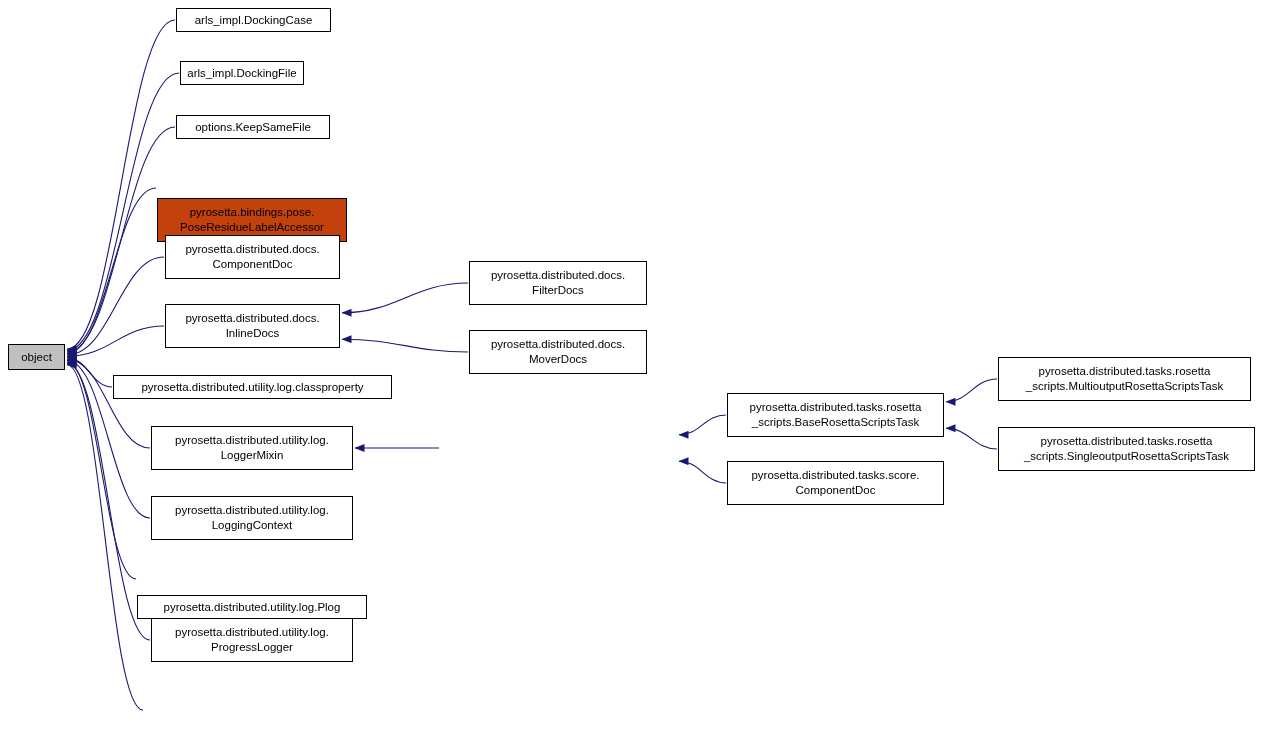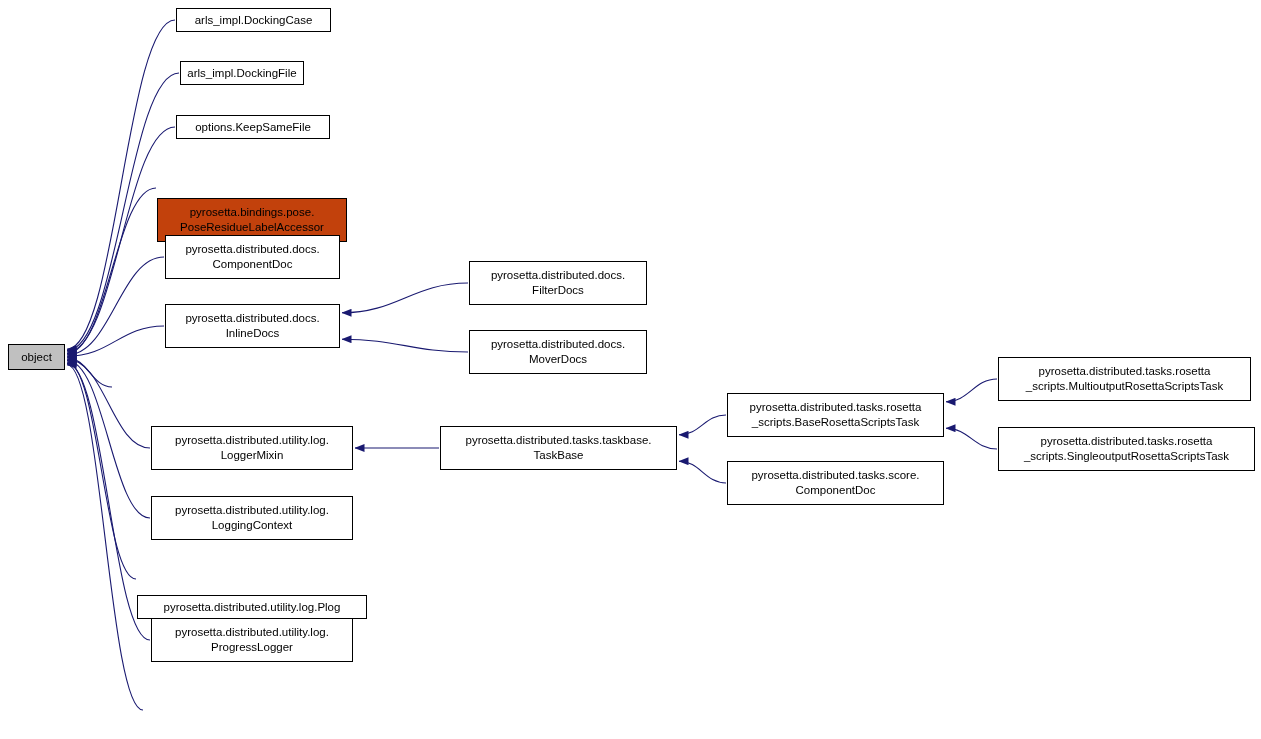--- a/index.html
+++ b/index.html
@@ -82,20 +82,23 @@
       <div class="label-line">PoseResidueLabelAccessor</div>
     </div>
     <div class="node" style="left: 165px; top: 235px; width: 175px; height: 44px; border-color: rgb(0, 0, 0); background: rgb(255, 255, 255);">
       <div class="label-line">pyrosetta.distributed.docs.</div>
       <div class="label-line">ComponentDoc</div>
     </div>
     <div class="node" style="left: 165px; top: 304px; width: 175px; height: 44px; border-color: rgb(0, 0, 0); background: rgb(255, 255, 255);">
       <div class="label-line">pyrosetta.distributed.docs.</div>
       <div class="label-line">InlineDocs</div>
     </div>
+    <div class="node" style="left: 113px; top: 375px; width: 279px; height: 24px; border-color: rgb(0, 0, 0); background: rgb(255, 255, 255);">
+      <div class="label-line">pyrosetta.distributed.utility.log.classproperty</div>
+    </div>
     <div class="node" style="left: 151px; top: 426px; width: 202px; height: 44px; border-color: rgb(0, 0, 0); background: rgb(255, 255, 255);">
       <div class="label-line">pyrosetta.distributed.utility.log.</div>
       <div class="label-line">LoggerMixin</div>
     </div>
     <div class="node" style="left: 151px; top: 496px; width: 202px; height: 44px; border-color: rgb(0, 0, 0); background: rgb(255, 255, 255);">
       <div class="label-line">pyrosetta.distributed.utility.log.</div>
       <div class="label-line">LoggingContext</div>
     </div>
     <div class="node" style="left: 137px; top: 567px; width: 230px; height: 24px; border-color: rgb(0, 0, 0); background: rgb(255, 255, 255); margin-top: 28px;">
       <div class="label-line">pyrosetta.distributed.utility.log.Plog</div>
@@ -105,24 +108,20 @@
       <div class="label-line">ProgressLogger</div>
     </div>
     <div class="node" style="left: 469px; top: 261px; width: 178px; height: 44px; border-color: rgb(0, 0, 0); background: rgb(255, 255, 255);">
       <div class="label-line">pyrosetta.distributed.docs.</div>
       <div class="label-line">FilterDocs</div>
     </div>
     <div class="node" style="left: 469px; top: 330px; width: 178px; height: 44px; border-color: rgb(0, 0, 0); background: rgb(255, 255, 255);">
       <div class="label-line">pyrosetta.distributed.docs.</div>
       <div class="label-line">MoverDocs</div>
     </div>
-    <div class="node" style="left: 440px; top: 426px; width: 237px; height: 44px; border-color: rgb(0, 0, 0); background: rgb(255, 255, 255);">
-      <div class="label-line">pyrosetta.distributed.tasks.taskbase.</div>
-      <div class="label-line">TaskBase</div>
-    </div>
     <div class="node" style="left: 727px; top: 393px; width: 217px; height: 44px; border-color: rgb(0, 0, 0); background: rgb(255, 255, 255);">
       <div class="label-line">pyrosetta.distributed.tasks.rosetta</div>
       <div class="label-line">_scripts.BaseRosettaScriptsTask</div>
     </div>
     <div class="node" style="left: 727px; top: 461px; width: 217px; height: 44px; border-color: rgb(0, 0, 0); background: rgb(255, 255, 255);">
       <div class="label-line">pyrosetta.distributed.tasks.score.</div>
       <div class="label-line">ComponentDoc</div>
     </div>
     <div class="node" style="left: 998px; top: 357px; width: 253px; height: 44px; border-color: rgb(0, 0, 0); background: rgb(255, 255, 255);">
       <div class="label-line">pyrosetta.distributed.tasks.rosetta</div>

